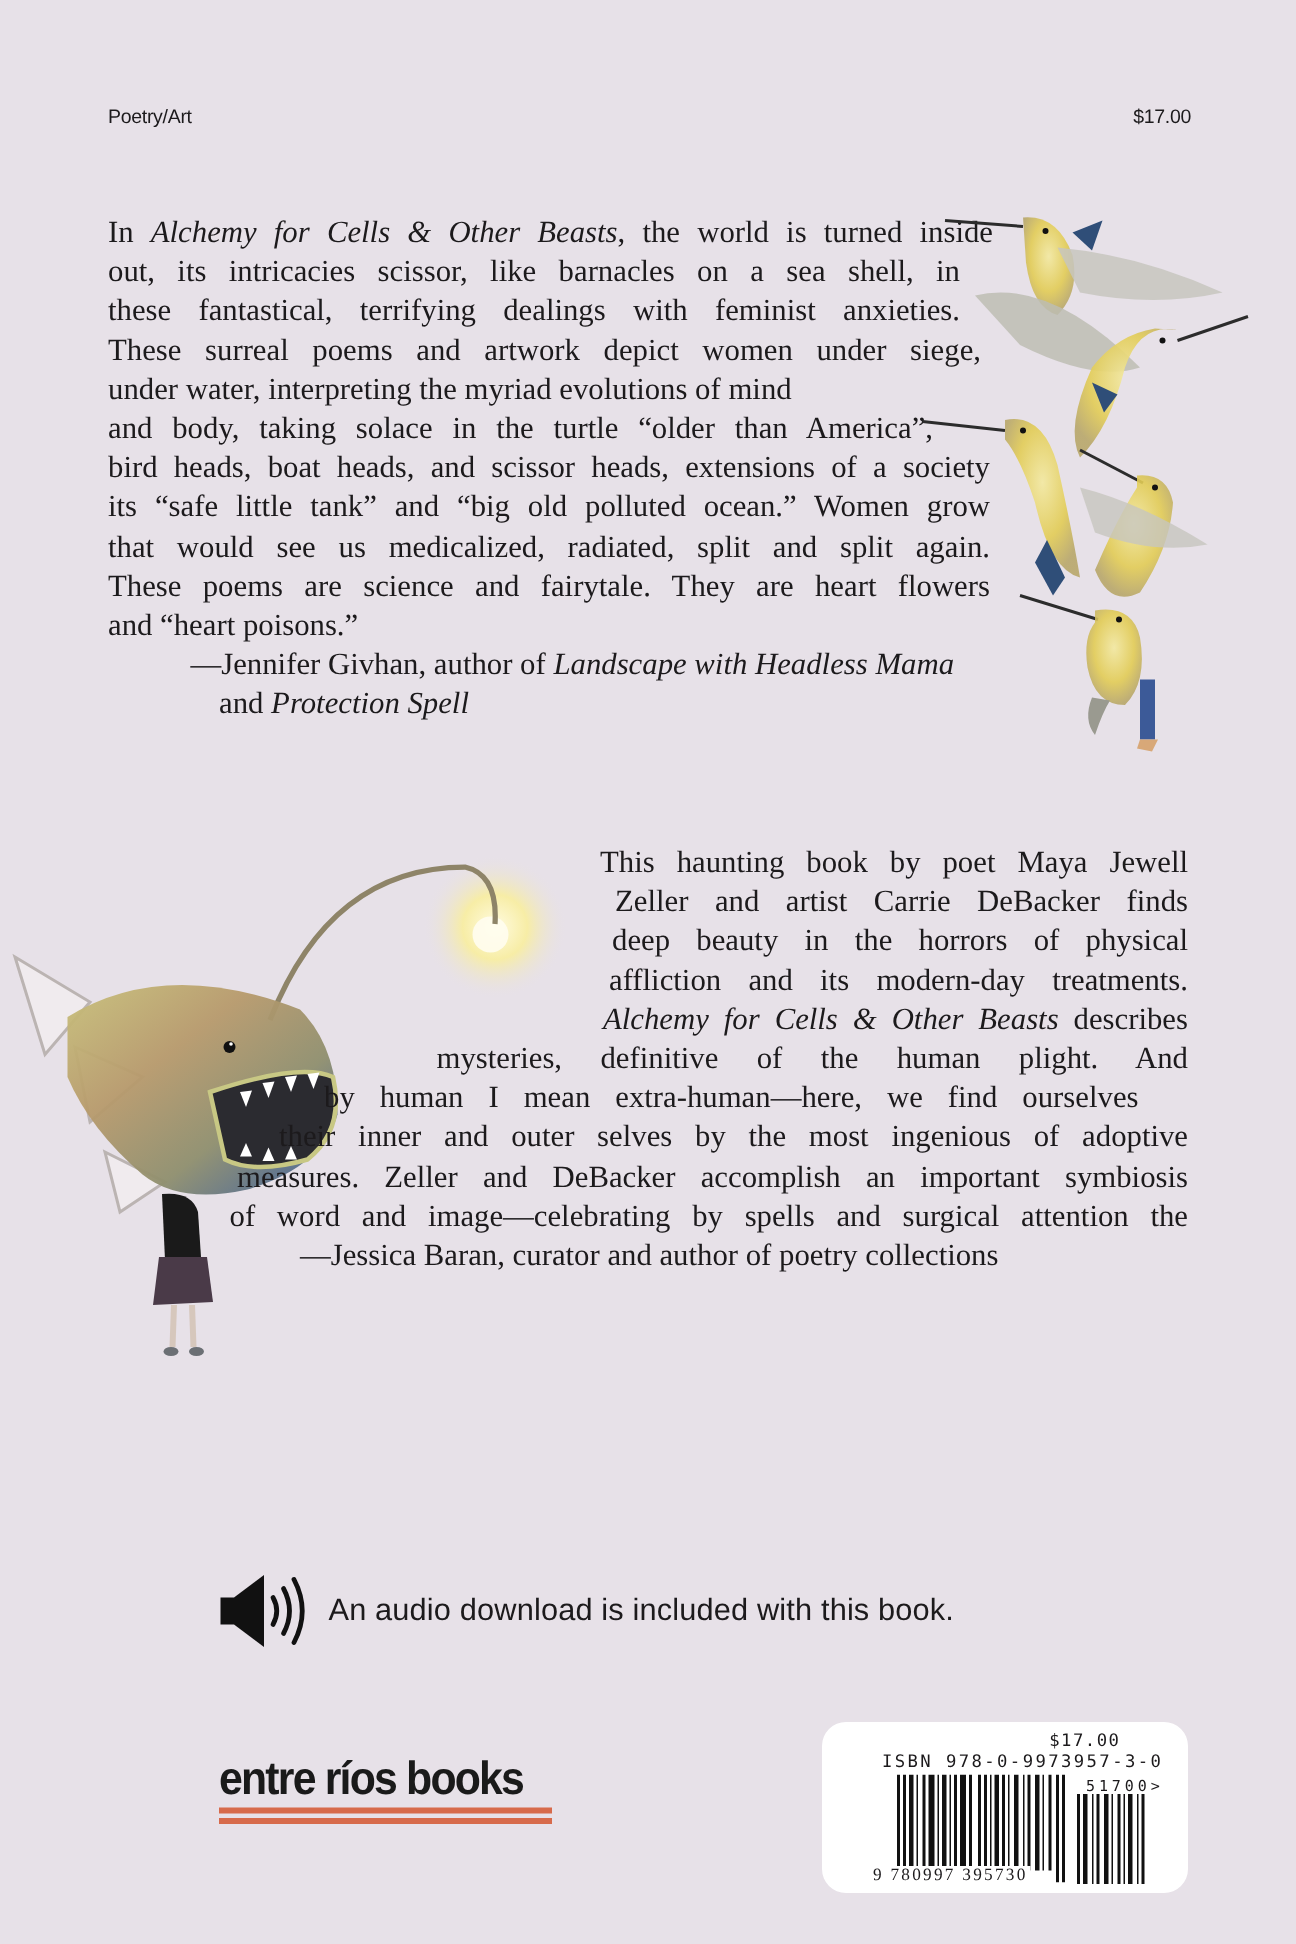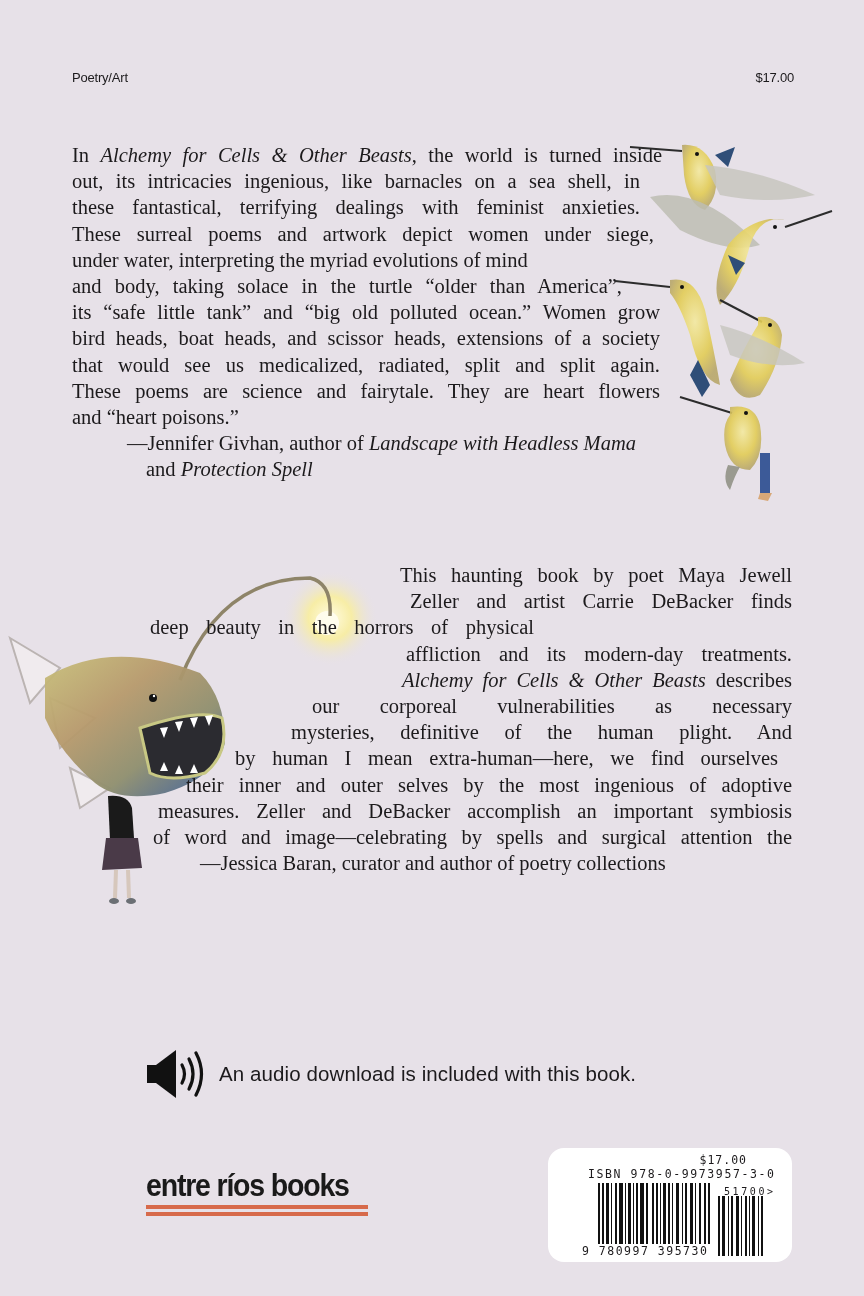--- a/index.html
+++ b/index.html
@@ -43,39 +43,39 @@
   .logo-bar { height: 4px; background: #d76a4b; width: 222px; margin-top: 3px; }
   .logo-bar + .logo-bar { margin-top: 3px; }
 
   #barcode-box {
     position: absolute; left: 548px; top: 1148px; width: 244px; height: 114px;
     background: #ffffff; border-radius: 16px;
   }
   #barcode-price { position: absolute; right: 45px; top: 5px; font-size: 11.5px; letter-spacing: 1px; }
   #barcode-isbn { position: absolute; left: 40px; top: 19px; font-size: 11.5px; letter-spacing: 1.6px; }
   #barcode-addon { position: absolute; left: 176px; top: 38px; font-size: 10px; letter-spacing: 2.6px; }
-  #barcode-digits { position: absolute; left: 34px; top: 96px; font-size: 11.5px; letter-spacing: 1.5px; background: #fff; padding-right: 2px; }
+  #barcode-digits { position: absolute; left: 34px; top: 96px; font-size: 11.5px; letter-spacing: 1.5px; background: #fff; padding-right: 2px; font-family: Liberation Serif, serif; }
   #barcode-main { position: absolute; left: 50px; top: 35px; }
   #barcode-ean5 { position: absolute; left: 170px; top: 48px; }
 </style>
 </head>
 <body>
 
 <div id="genre" class="top-label sans">Poetry/Art</div>
 <div id="price" class="top-label sans">$17.00</div>
 
 <div id="blurb1" class="blurb serif">
   <span class="line justify"><span>In </span><i>Alchemy for Cells &amp; Other Beasts</i><span>, the world is turned inside</span></span>
-  <span class="line justify" style="width:568px">out, its intricacies ingenious, like barnacles on a sea shell, in</span>
+  <span class="line justify" style="width:568px">out, its intricacies scissor, like barnacles on a sea shell, in</span>
   <span class="line justify" style="width:568px">these fantastical, terrifying dealings with feminist anxieties.</span>
   <span class="line justify" style="width:582px">These surreal poems and artwork depict women under siege,</span>
   <span class="line">under water, interpreting the myriad evolutions of mind</span>
   <span class="line justify" style="width:550px">and body, taking solace in the turtle “older than America”,</span>
+  <span class="line justify" style="width:588px">bird heads, boat heads, and scissor heads, extensions of a society</span>
   <span class="line justify" style="width:588px">its “safe little tank” and “big old polluted ocean.” Women grow</span>
-  <span class="line justify" style="width:588px">bird heads, boat heads, and scissor heads, extensions of a society</span>
   <span class="line justify" style="width:588px">that would see us medicalized, radiated, split and split again.</span>
   <span class="line justify" style="width:588px">These poems are science and fairytale. They are heart flowers</span>
   <span class="line">and “heart poisons.”</span>
   <span class="line" style="padding-left:55px"><span>—Jennifer Givhan, author of </span><i>Landscape with Headless Mama</i></span>
   <span class="line" style="padding-left:74px"><span>and </span><i>Protection Spell</i></span>
 </div>
 
 <svg id="hummingbirds" class="art" viewBox="0 0 230 370">
   <defs>
     <radialGradient id="hb-body" cx="50%" cy="40%" r="60%">
@@ -159,26 +159,25 @@
   <path d="M106 270 L138 270 L142 300 L102 302 Z" fill="#4a3a48"></path>
   <line x1="116" y1="302" x2="115" y2="330" stroke="#d6c7bc" stroke-width="4"></line>
   <line x1="128" y1="302" x2="129" y2="330" stroke="#d6c7bc" stroke-width="4"></line>
   <ellipse cx="114" cy="333" rx="5" ry="3" fill="#6b6f74"></ellipse>
   <ellipse cx="131" cy="333" rx="5" ry="3" fill="#6b6f74"></ellipse>
 </svg>
 
 <div id="blurb2" class="blurb serif">
   <span class="line justify" style="margin-left:250px;width:392px">This haunting book by poet Maya Jewell</span>
   <span class="line justify" style="margin-left:260px;width:382px">Zeller and artist Carrie DeBacker finds</span>
-  <span class="line justify" style="width:384px">deep beauty in the horrors of physical</span>
+  <span class="line justify" style="margin-left:258px;width:384px">deep beauty in the horrors of physical</span>
   <span class="line justify" style="margin-left:256px;width:386px">affliction and its modern-day treatments.</span>
   <span class="line justify" style="margin-left:252px;width:390px"><i>Alchemy for Cells &amp; Other Beasts</i><span> describes</span></span>
-  <span class="line justify" style="margin-left:162px;width:480px">our corporeal vulnerabilities as necessary</span>
   <span class="line justify" style="margin-left:141px;width:501px">mysteries, definitive of the human plight. And</span>
-  <span class="line justify" style="margin-left:85px;width:543px">by human I mean extra-human—here, we find ourselves</span>
+  <span class="line justify" style="margin-left:66px;width:543px">by human I mean extra-human—here, we find ourselves</span>
   <span class="line justify" style="margin-left:36px;width:606px">their inner and outer selves by the most ingenious of adoptive</span>
   <span class="line justify" style="margin-left:8px;width:634px">measures. Zeller and DeBacker accomplish an important symbiosis</span>
   <span class="line justify" style="margin-left:3px;width:639px">of word and image—celebrating by spells and surgical attention the</span>
   <span class="line" style="margin-left:50px">—Jessica Baran, curator and author of poetry collections</span>
 </div>
 
 <div id="audio-row">
   <svg width="62" height="52" viewBox="0 0 62 52">
     <rect x="2" y="17" width="9" height="18" fill="#111"></rect>
     <path d="M11 17 L31 2 L31 50 L11 35 Z" fill="#111"></path>

